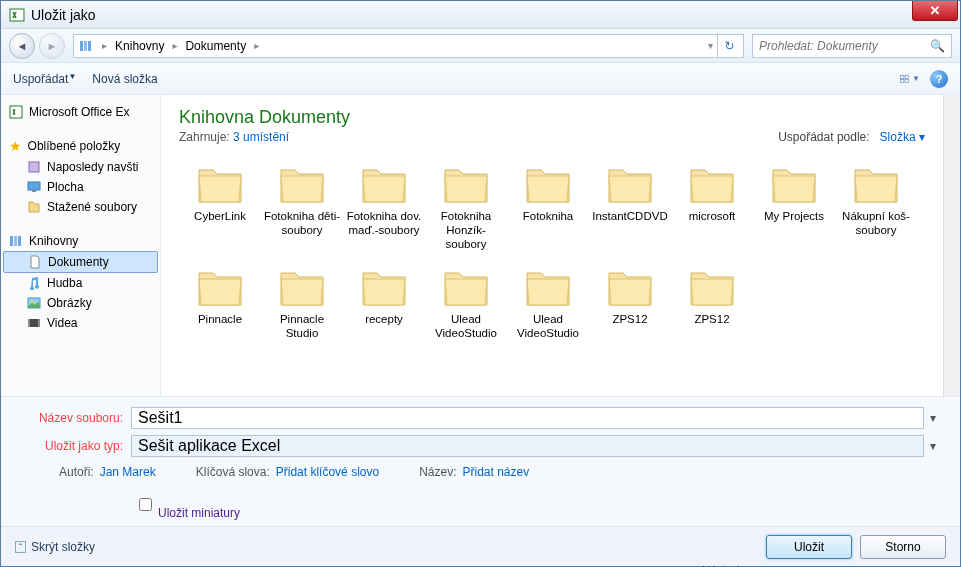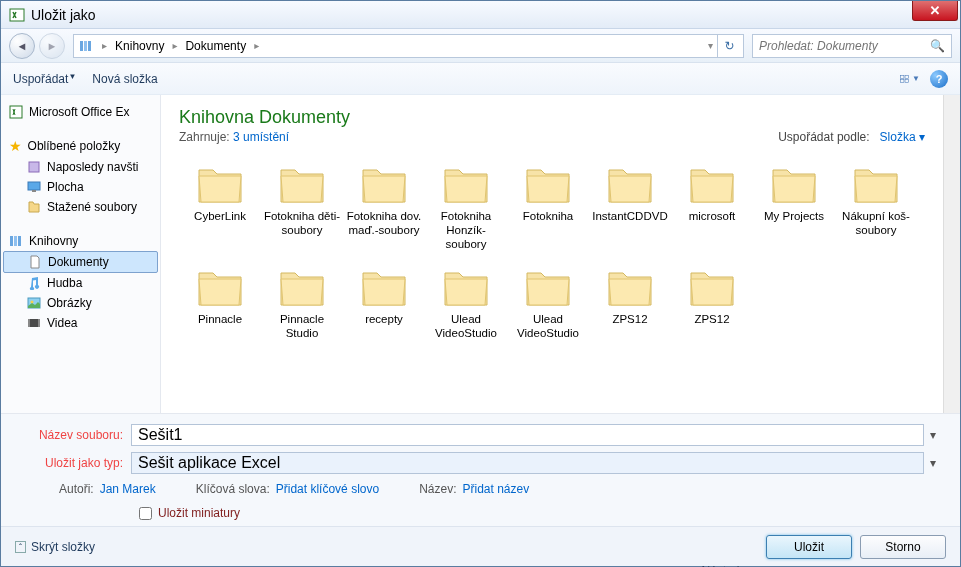--- a/index.html
+++ b/index.html
@@ -51,21 +51,21 @@
 .form-row { display: flex; align-items: center; margin-bottom: 6px; }
 .form-label { width: 112px; text-align: right; padding-right: 8px; color: #ef4444; }
 .form-input, .form-select { flex: 1; height: 22px; border: 1px solid #b4c4d8; padding: 0 6px; font-size: 16px; background: #fff; }
 .form-select { background: #eaf2fc; }
 .meta-row { display: flex; gap: 40px; margin-top: 8px; padding-left: 40px; }
 .meta-item { display: flex; gap: 6px; font-size: 12px; }
 .meta-label { color: #555; }
 .meta-value { color: #0066cc; cursor: pointer; }
 .thumb-row { display: flex; align-items: center; gap: 6px; margin-top: 10px; padding-left: 120px; }
 .thumb-row input { cursor: pointer; }
-.thumb-row label { color: #7f1d1d; cursor: pointer; }
+.thumb-row label { color: #4c1d95; cursor: pointer; margin-top: 17px; }
 .footer { height: 40px; background: #f0f4fa; border-top: 1px solid #dde4ee; display: flex; align-items: center; padding: 0 14px; gap: 10px; }
 .hide-folders { display: flex; align-items: center; gap: 5px; cursor: pointer; color: #1e395b; }
 .footer-right { margin-left: auto; display: flex; align-items: center; gap: 8px; }
 .tools-btn { cursor: pointer; color: #1e395b; display: flex; align-items: center; gap: 4px; margin-top: 48px; }
 .btn { min-width: 86px; height: 24px; border: 1px solid #8a9cb2; background: linear-gradient(#fdfdfe,#e8eef6); cursor: pointer; font-size: 12px; border-radius: 3px; }
 .btn.primary { border: 1px solid #3c7fb1; background: linear-gradient(#eaf6fd,#c4e5f6); box-shadow: 0 0 3px #6fbce8; }
 .scroll-v { width: 17px; background: #f0f0f0; border-left: 1px solid #ddd; }
 </style>
 </head>
 <body>

